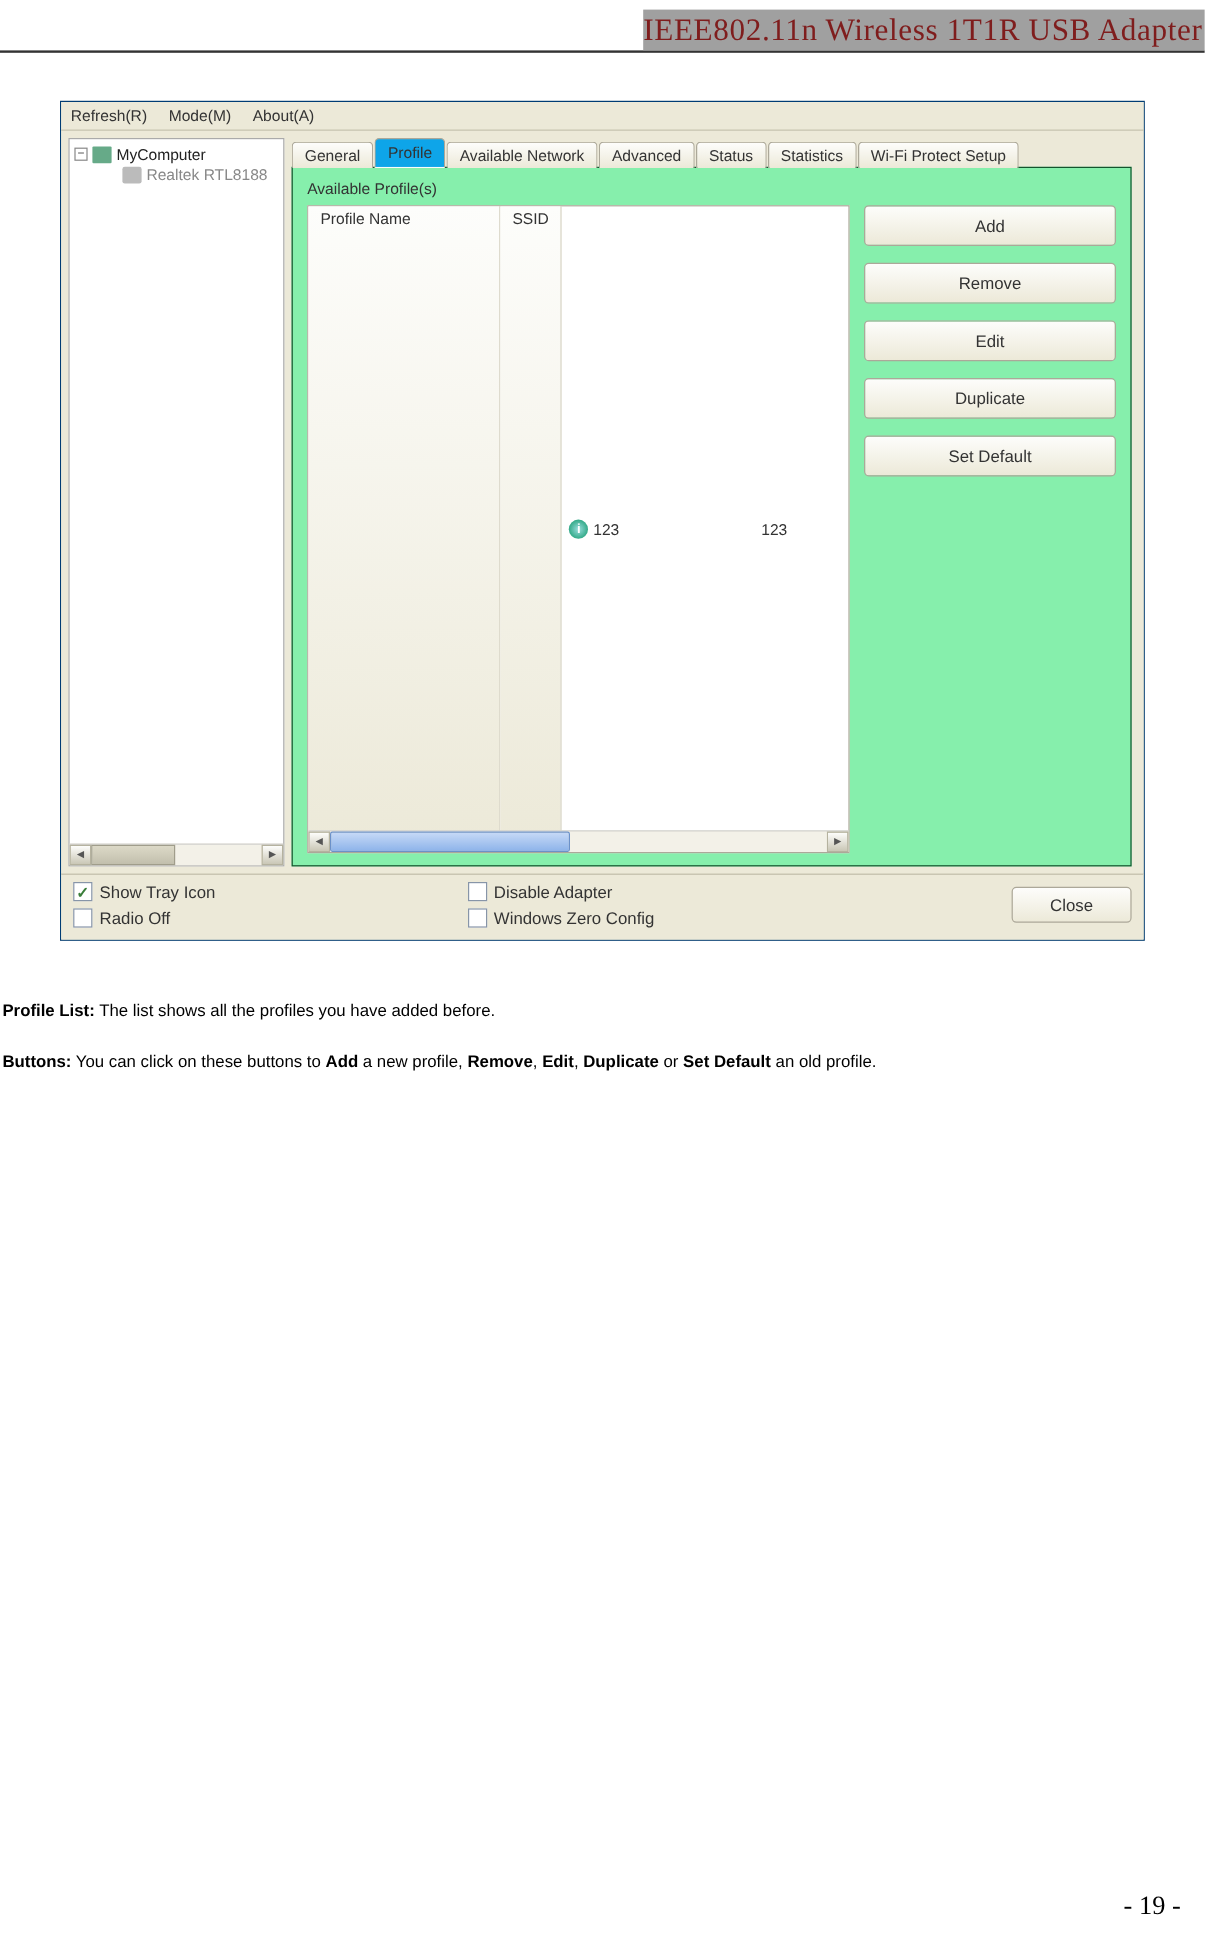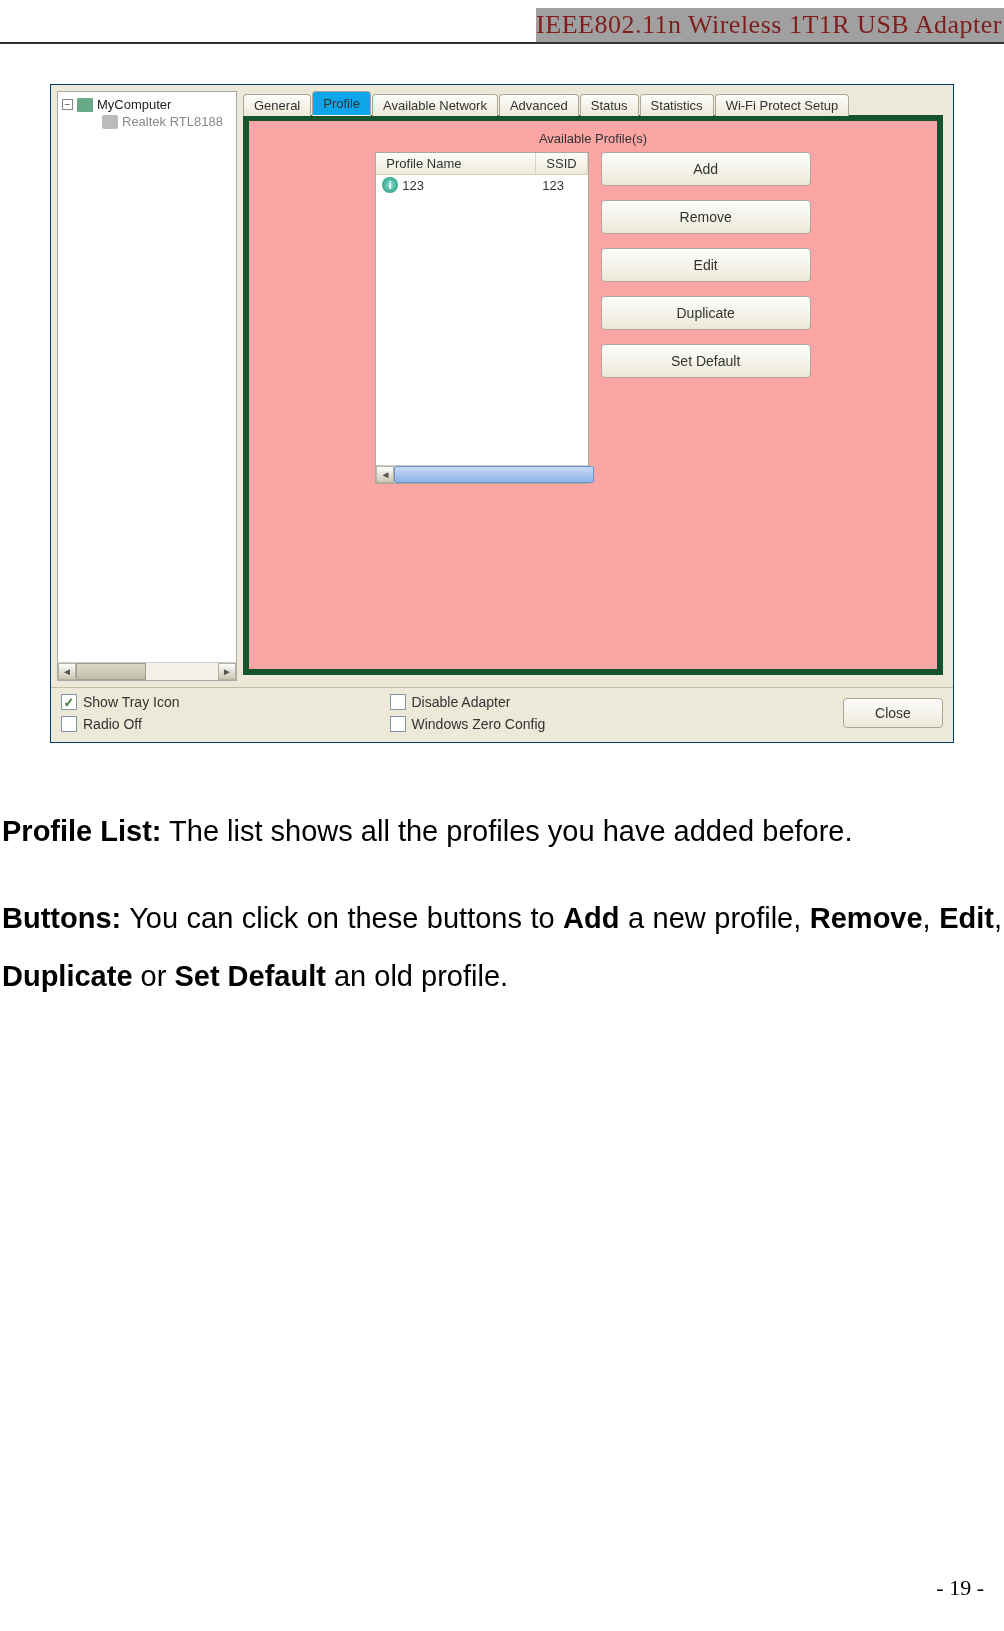--- a/index.html
+++ b/index.html
@@ -140,38 +140,37 @@
     top: 1px;
   }
   .xp-tab.active {
     background: #0ea5e9;
     border-bottom: 1px solid #fcfcfa;
     top: 0;
     padding-top: 4px;
     padding-bottom: 4px;
   }
   .xp-tabpanel {
-    border: 6px solid #14532d;
-    background: #fca5a5;
+    border: 1px solid #14532d;
+    background: #86efac;
     padding: 10px 12px;
     min-height: 560px;
     display: flex;
     flex-direction: column;
-    align-items: center;
   }
   .panel-label { color:#333; margin-bottom:6px; }
   .panel-row { display:flex; gap:12px; }
   .profile-list {
     flex:1;
     background:#fff;
     border:1px solid #aca899;
-    height: 332px;
+    height: 540px;
     position:relative;
     display:flex;
-    flex-direction:column;
+    flex-direction:row;
   }
   .list-header {
     display:flex;
     border-bottom:1px solid #d6d3c2;
   }
   .list-header .col {
     background:linear-gradient(#fdfdfb,#ece9d8);
     border-right:1px solid #d6d3c2;
     padding:3px 10px;
     font-size:13px;
@@ -228,21 +227,21 @@
   }
   .foot-col { display:flex; flex-direction:column; gap:6px; }
   .chk-row { display:flex; align-items:center; gap:6px; font-size:14px; color:#333;}
   .chk {
     width:16px;height:16px;border:1px solid #8795a8;background:#fff;
     display:flex;align-items:center;justify-content:center;color:#3a7e3a;font-weight:bold;font-size:13px;
   }
   .foot-right{ margin-left:auto; }
   .body-text {
     padding: 10px 2px 0 2px;
-    font-size: 29px;
+    font-size: 14px;
     line-height: 2.0;
     color: #000;
     text-align: justify;
   }
   .body-text b { font-weight: bold; }
   .page-num {
     position: absolute;
     bottom: 30px;
     right: 20px;
     font-family: "Times New Roman", serif;
@@ -256,20 +255,25 @@
 <div class="page">
   <div class="doc-header">
     <div class="doc-title">IEEE802.11n Wireless 1T1R USB Adapter</div>
   </div>
   <hr class="header-rule">
 
   <div class="screenshot-wrap">
     <div class="xp-window">
 
 
+      <div class="xp-menubar">
+        <span class="xp-menuitem">Refresh(R)</span>
+        <span class="xp-menuitem">Mode(M)</span>
+        <span class="xp-menuitem">About(A)</span>
+      </div>
 
       <div class="xp-body">
 
         <div class="xp-tree">
           <div class="tree-row">
             <span class="tree-box">−</span>
             <span class="tree-icon"></span>
             <span>MyComputer</span>
           </div>
           <div class="tree-row">

